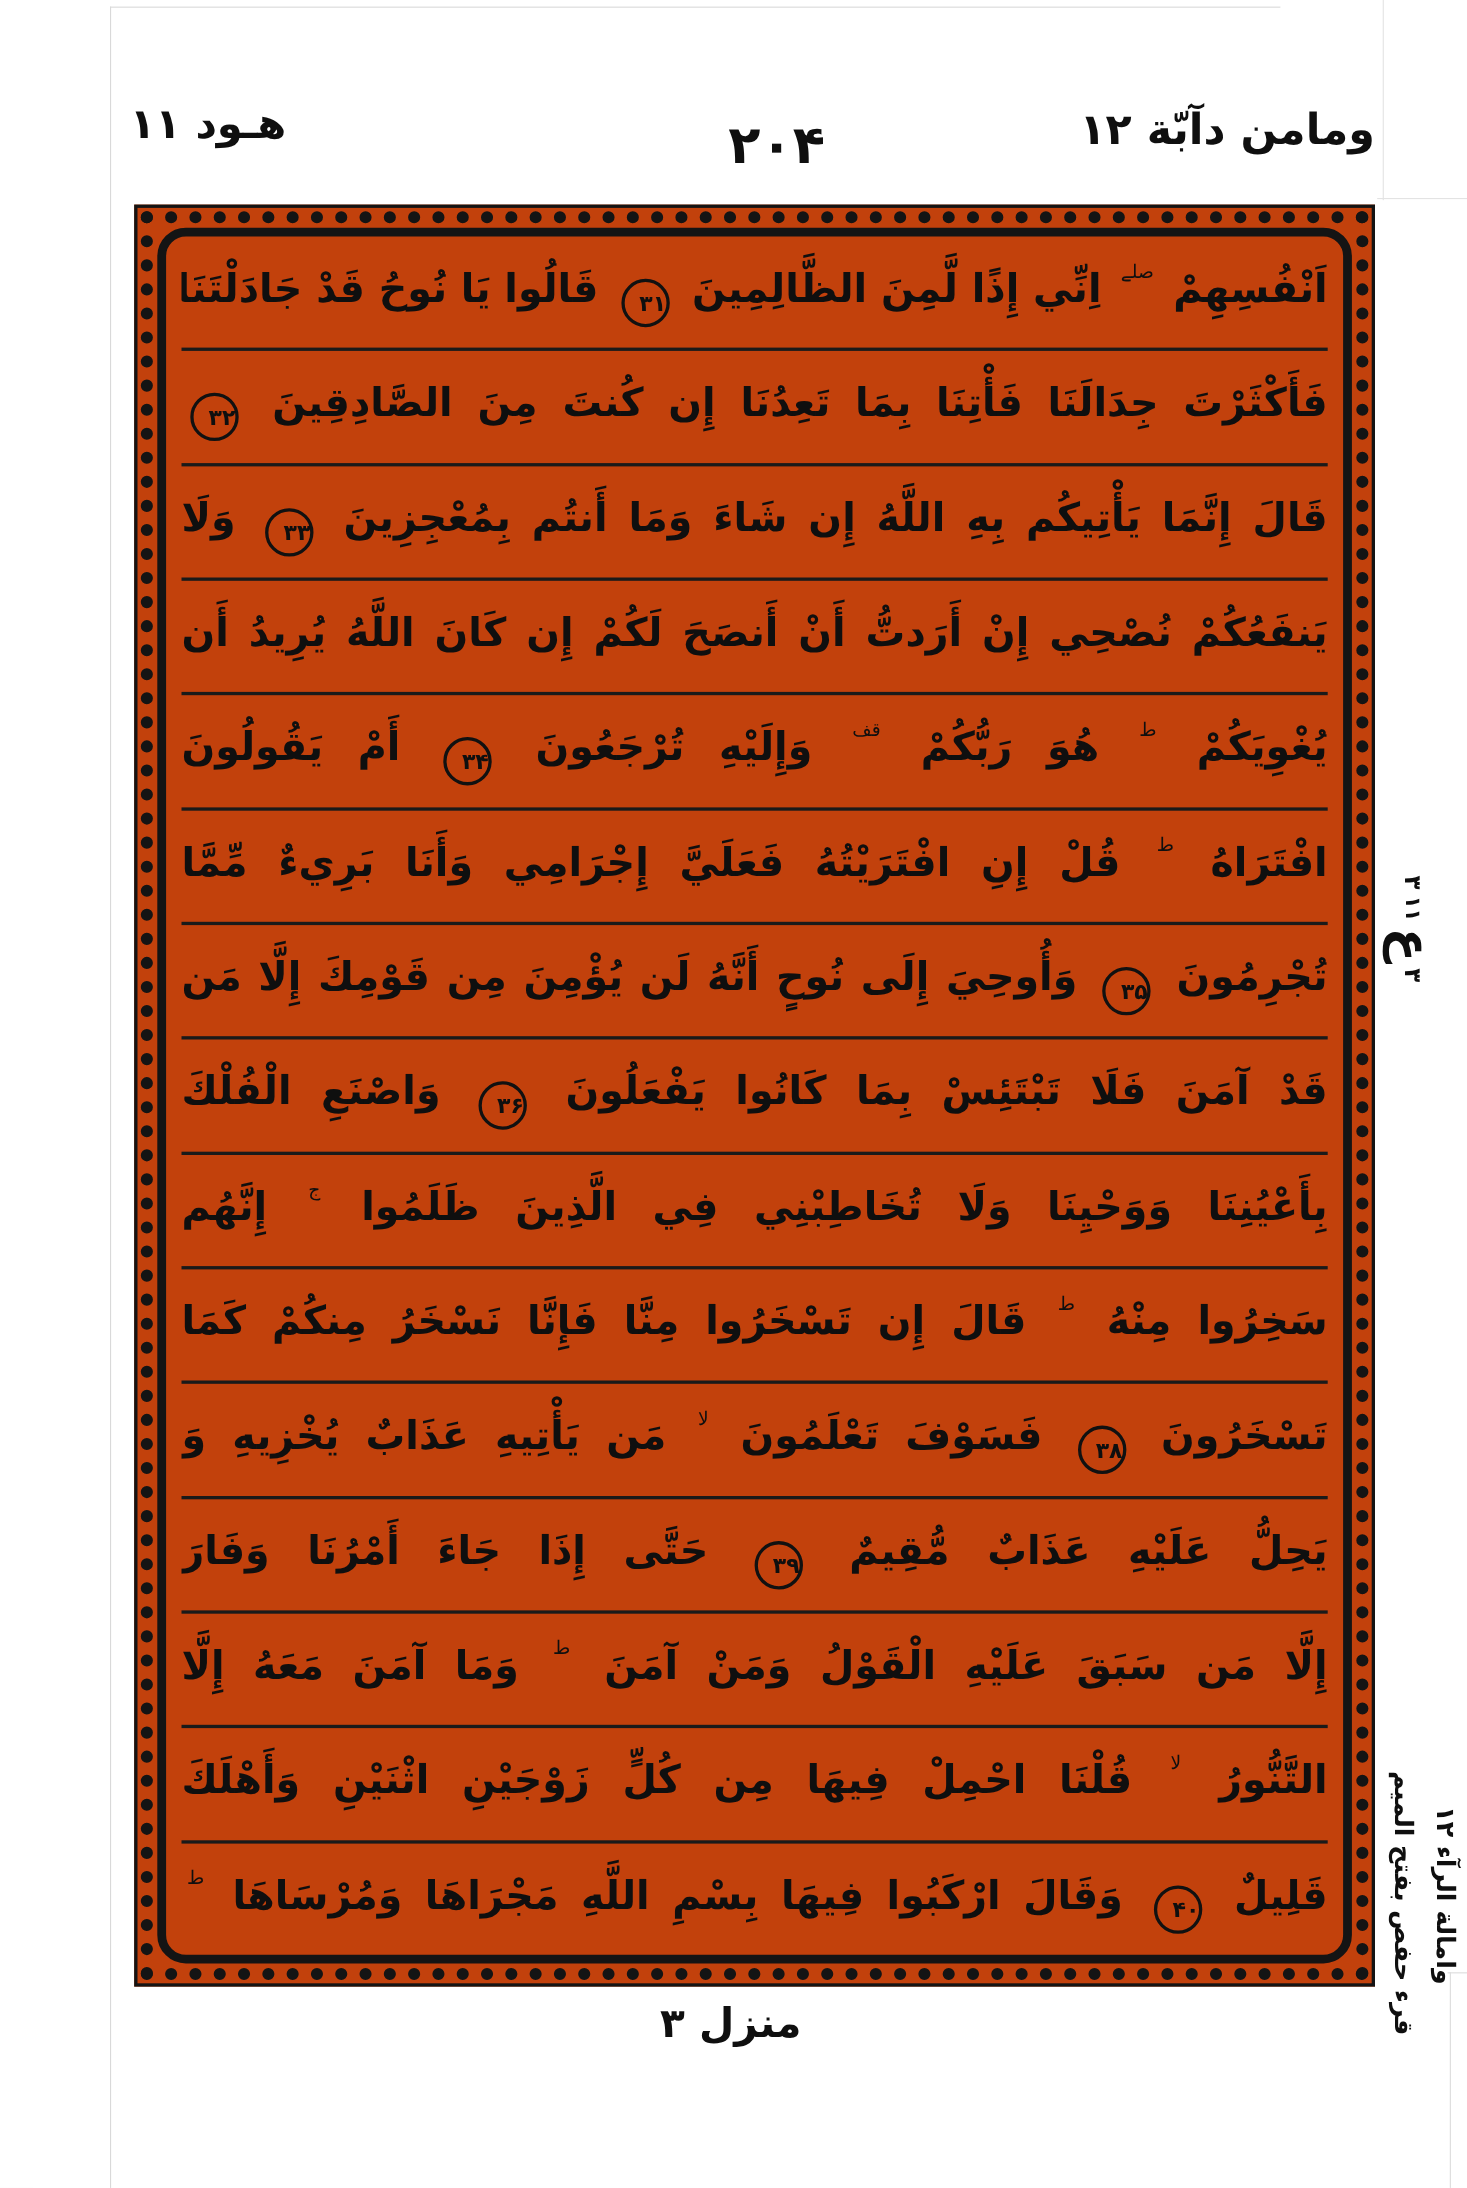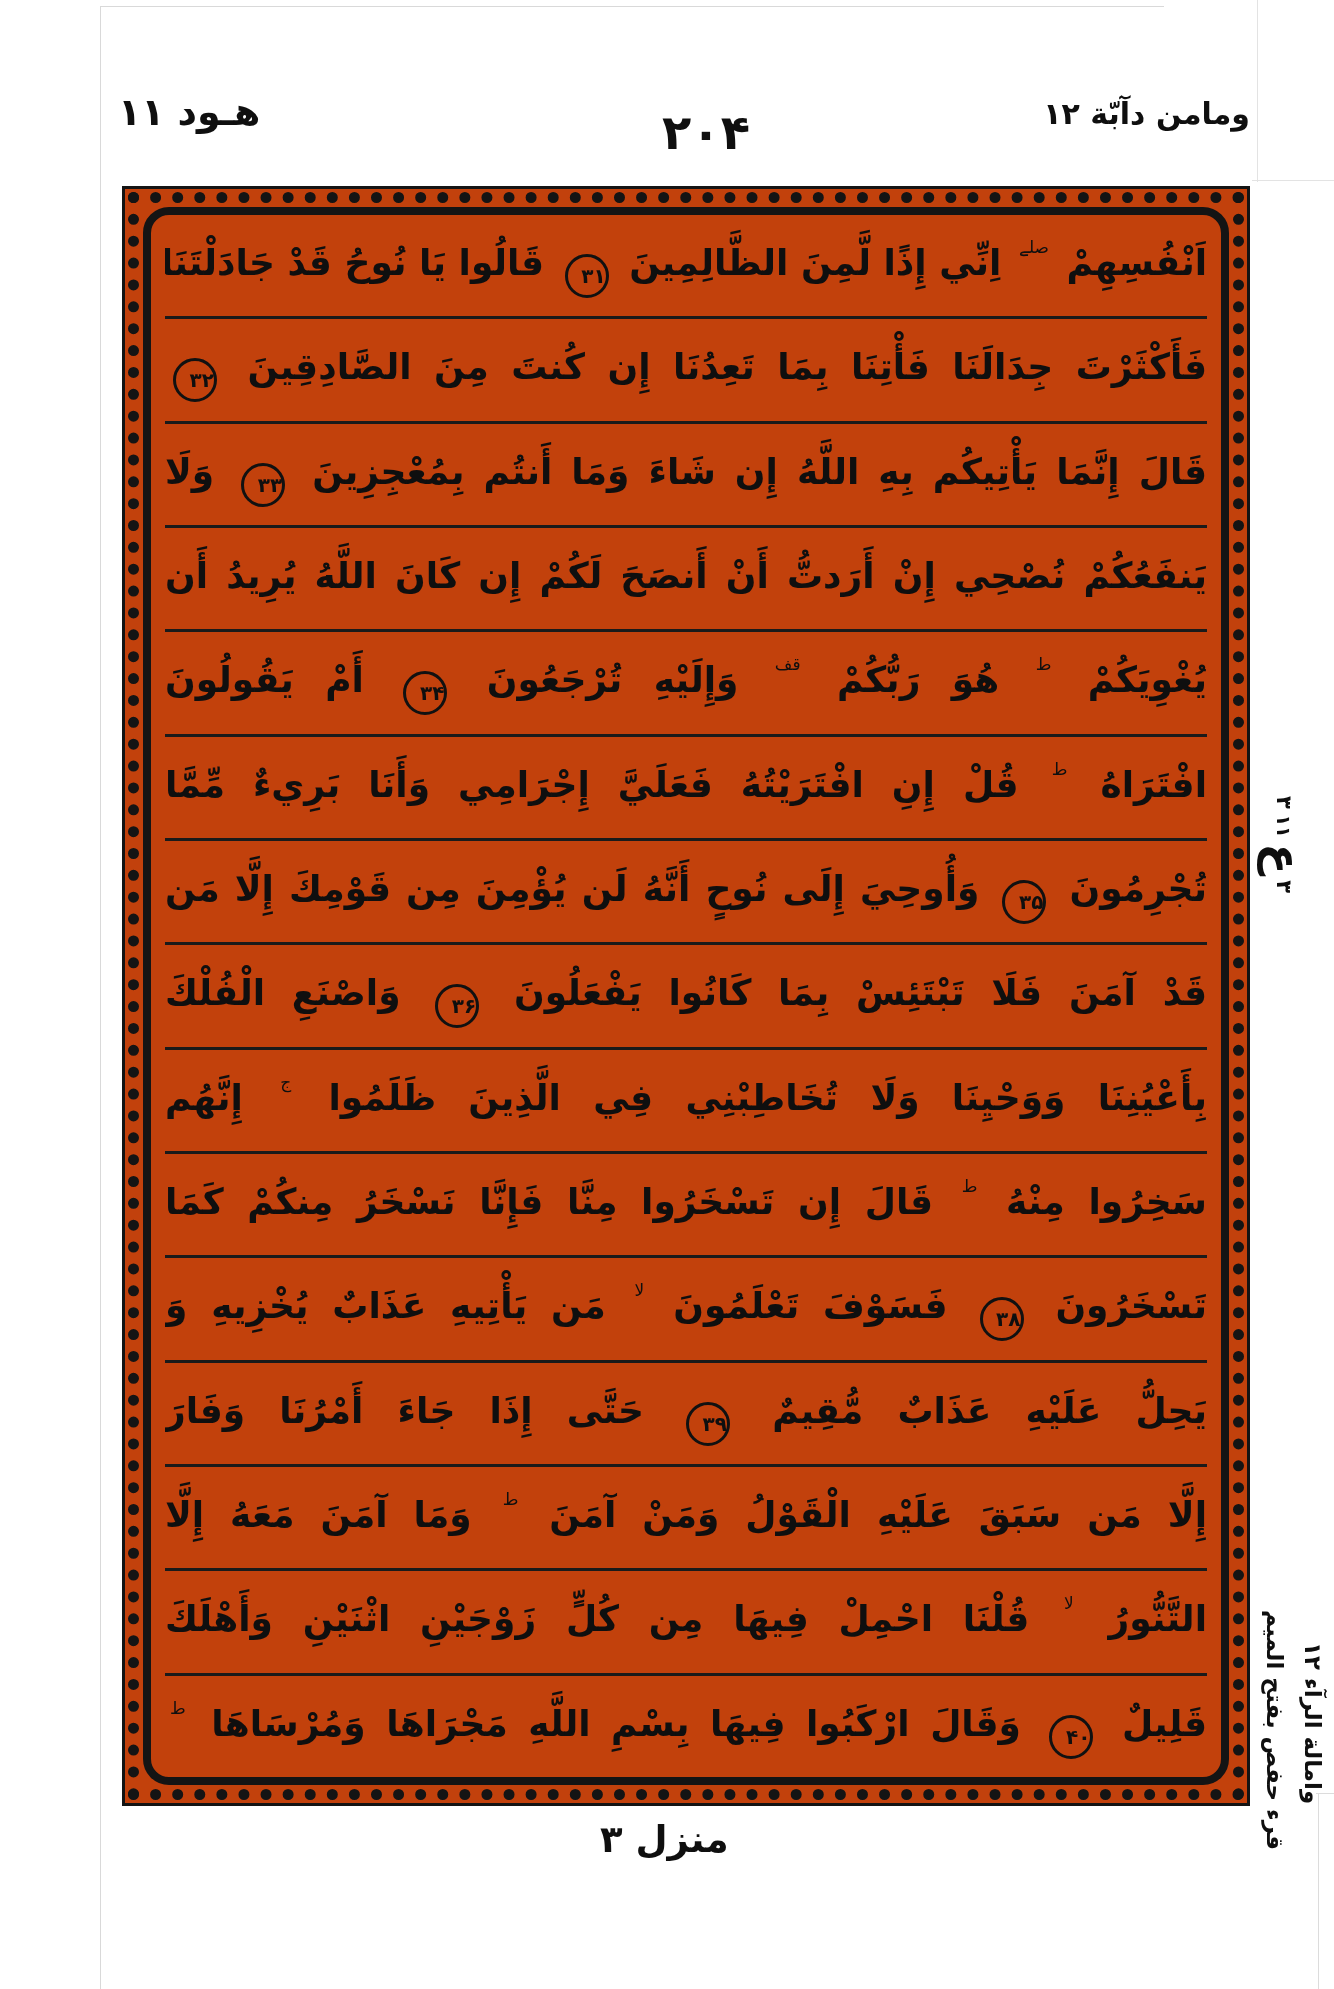--- a/index.html
+++ b/index.html
@@ -17,21 +17,21 @@
   .edge-top{left:70px;top:6px;width:1064px;height:1px;}
   .edge-rt-v{left:1227px;top:0;width:1px;height:182px;background:#e3e3e3;}
   .edge-rt-h{left:1222px;top:180px;width:112px;height:1px;background:#e3e3e3;}
   .edge-rb-h{left:1286px;top:1793px;width:48px;height:1px;background:#dcdcdc;}
   .edge-rb-v{left:1288px;top:1793px;width:1px;height:196px;background:#dcdcdc;}
 
   
   .hdr{position:absolute;font-weight:700;white-space:nowrap;}
   .hdr-surah{left:88px;top:90px;font-size:38px;}
   .hdr-page{left:596px;top:104px;width:160px;text-align:center;font-size:48px;}
-  .hdr-juz{left:1020px;top:96px;width:200px;text-align:left;font-size:30px;}
+  .hdr-juz{left:1020px;top:96px;width:200px;text-align:left;font-size:39px;}
 
   
   .frame-outer{
     position:absolute;left:92px;top:186px;width:1128px;height:1620px;
     box-sizing:border-box;border:3px solid #141414;background:#c2410c;
   }
   .frame-beads{
     box-sizing:border-box;height:calc(100% - 6px);margin:3px;
     border:11px dotted #141414;
   }

